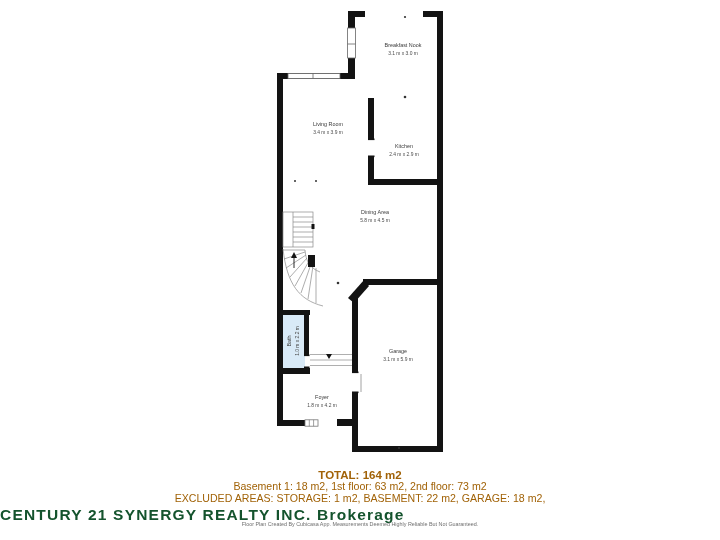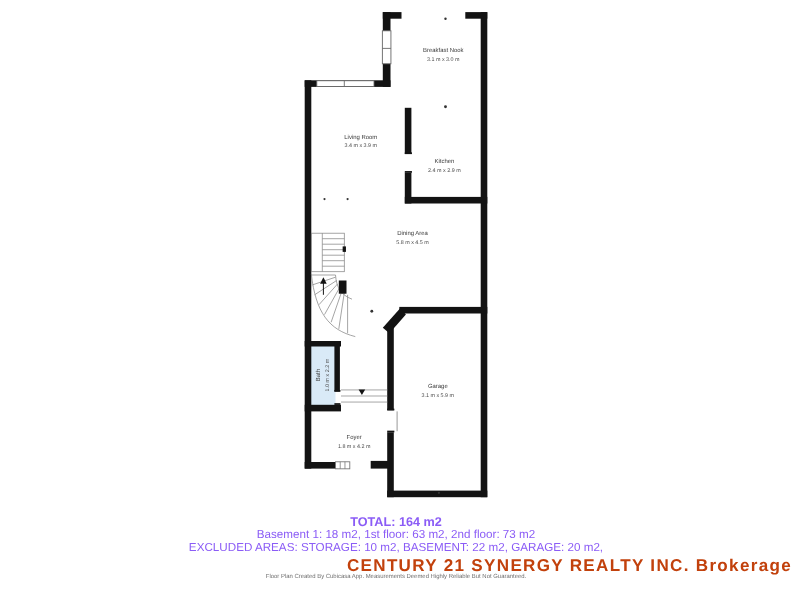--- a/index.html
+++ b/index.html
@@ -1,25 +1,25 @@
 <!DOCTYPE html>
 <html><head>
 <meta charset="utf-8">
 <style>
   html,body{margin:0;padding:0;background:#ffffff;}
   .page{position:relative;width:720px;height:540px;background:#fff;overflow:hidden;
         font-family:"Liberation Sans", sans-serif;}
   .plan-svg{position:absolute;left:0;top:0;}
   .room-name{font-size:5.4px;fill:#3a3a3a;}
   .room-dims{font-size:4.9px;fill:#4a4a4a;}
-  .summary{position:absolute;left:0;top:469px;width:720px;text-align:center;color:#8b5cf6;}
+  .summary{position:absolute;left:0;top:469px;width:720px;text-align:center;color:#a16207;}
   .summary .total{font-size:11.5px;font-weight:bold;line-height:12px;position:relative;z-index:2;}
   .summary .line{font-size:10.6px;line-height:11.6px;position:relative;z-index:2;}
-  .watermark{position:absolute;left:0;top:506px;width:720px;text-align:right;
-             font-size:15.5px;font-weight:bold;color:#c2410c;letter-spacing:1.2px;z-index:1;}
+  .watermark{position:absolute;left:0;top:506px;width:720px;text-align:left;
+             font-size:15.5px;font-weight:bold;color:#14532d;letter-spacing:1.2px;z-index:1;}
   .disclaimer{position:absolute;left:0;top:521px;width:720px;text-align:center;
               font-size:5.4px;color:#6f6f6f;z-index:2;}
 </style>
 </head>
 <body>
 
 <div class="page">
 
   <svg class="plan-svg" width="720" height="540" viewBox="0 0 720 540">
 
@@ -142,18 +142,18 @@
       <text class="room-name" x="322" y="399">Foyer</text>
       <text class="room-dims" x="322" y="407">1.8 m x 4.2 m</text>
     </g>
   </svg>
 
   <div class="watermark">CENTURY 21 SYNERGY REALTY INC. Brokerage</div>
 
   <div class="summary">
     <div class="total">TOTAL: 164 m2</div>
     <div class="line">Basement 1: 18 m2, 1st floor: 63 m2, 2nd floor: 73 m2</div>
-    <div class="line">EXCLUDED AREAS: STORAGE: 10 m2, BASEMENT: 22 m2, GARAGE: 20 m2,</div>
+    <div class="line">EXCLUDED AREAS: STORAGE: 1 m2, BASEMENT: 22 m2, GARAGE: 18 m2,</div>
   </div>
 
   <div class="disclaimer">Floor Plan Created By Cubicasa App. Measurements Deemed Highly Reliable But Not Guaranteed.</div>
 
 </div>
 
 </body></html>

